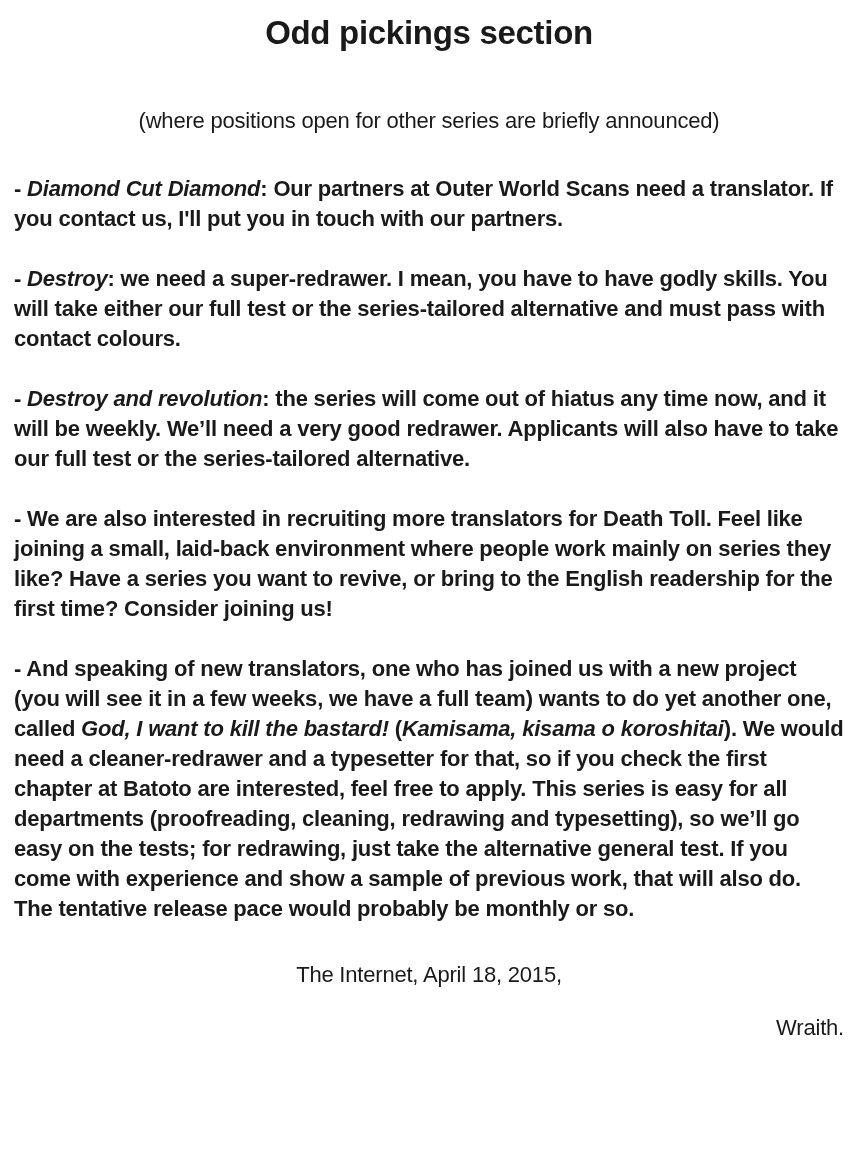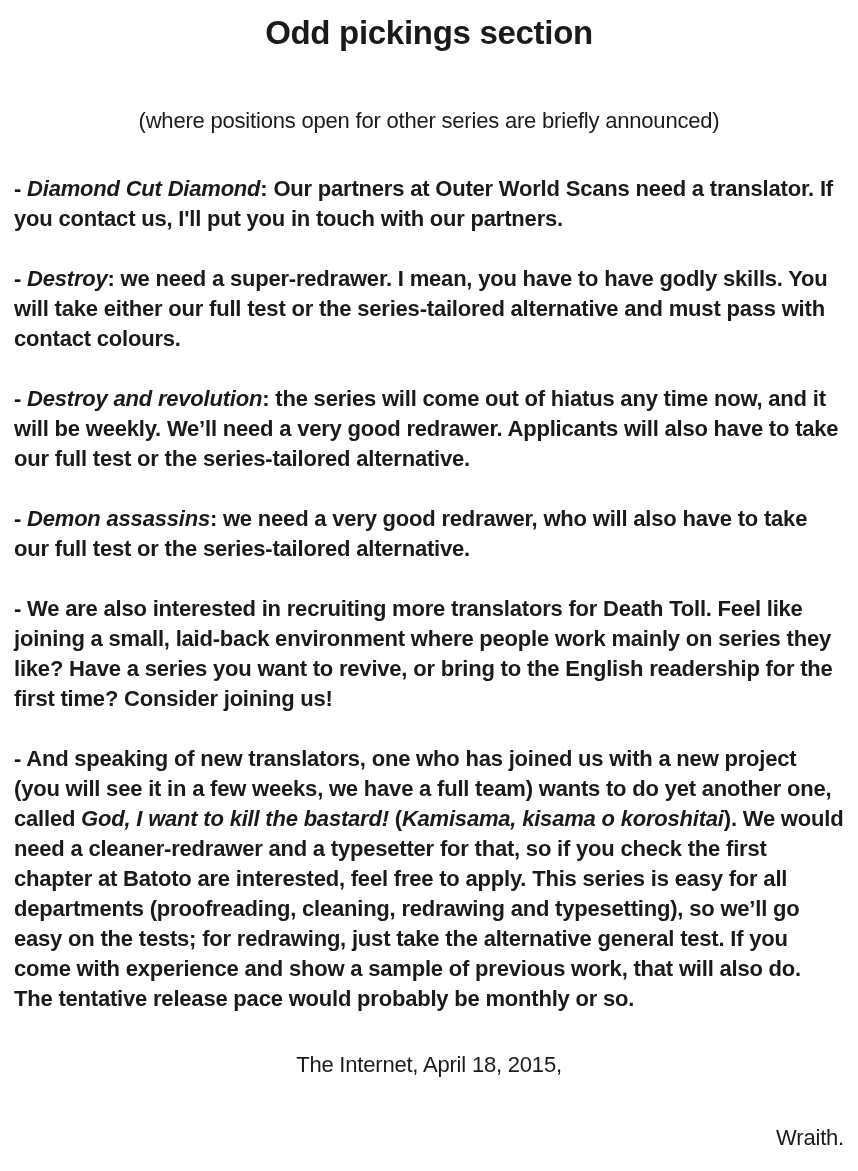--- a/index.html
+++ b/index.html
@@ -51,38 +51,37 @@
   .sig-dateline {
     font-size: 22px;
     line-height: 30px;
     text-align: center;
     letter-spacing: -0.2px;
   }
   .sig-name {
     font-size: 22px;
     line-height: 30px;
     text-align: right;
-    margin-top: 43px;
+    margin-top: 23px;
     letter-spacing: -0.2px;
   }
 </style>
 </head>
 <body style="color: rgb(26, 26, 26); background: rgb(255, 255, 255);">
 
 <div class="page">
 
   <h1 class="doc-title">Odd pickings section</h1>
 
   <div class="doc-subtitle">(where positions open for other series are briefly announced)</div>
 
   <div class="paragraphs" id="paragraphs">
       <p class="para"><span class="seg-roman">- </span><span class="seg-italic">Diamond Cut Diamond</span><span class="seg-roman">: Our partners at Outer World Scans need a translator. If you contact us, I'll put you in touch with our partners.</span></p>
       <p class="para"><span class="seg-roman">- </span><span class="seg-italic">Destroy</span><span class="seg-roman">: we need a super-redrawer. I mean, you have to have godly skills. You will take either our full test or the series-tailored alternative and must pass with contact colours.</span></p>
       <p class="para"><span class="seg-roman">- </span><span class="seg-italic">Destroy and revolution</span><span class="seg-roman">: the series will come out of hiatus any time now, and it will be weekly. We’ll need a very good redrawer. Applicants will also have to take our full test or the series-tailored alternative.</span></p>
-      <p class="para"><span class="seg-roman">- </span><span class="seg-italic">Demon assassins</span><span class="seg-roman">: we need a very good redrawer, who will also have to take our full test or the series-tailored alternative.</span></p>
       <p class="para"><span class="seg-roman">- We are also interested in recruiting more translators for Death Toll. Feel like joining a small, laid-back environment where people work mainly on series they like? Have a series you want to revive, or bring to the English readership for the first time? Consider joining us!</span></p>
       <p class="para"><span class="seg-roman">- And speaking of new translators, one who has joined us with a new project (you will see it in a few weeks, we have a full team) wants to do yet another one, called </span><span class="seg-italic">God, I want to kill the bastard!</span><span class="seg-roman"> (</span><span class="seg-italic">Kamisama, kisama o koroshitai</span><span class="seg-roman">). We would need a cleaner-redrawer and a typesetter for that, so if you check the first chapter at Batoto are interested, feel free to apply. This series is easy for all departments (proofreading, cleaning, redrawing and typesetting), so we’ll go easy on the tests; for redrawing, just take the alternative general test. If you come with experience and show a sample of previous work, that will also do. The tentative release pace would probably be monthly or so.</span></p>
     </div>
 
   <div class="signature-block">
     <div class="sig-dateline">The Internet, April 18, 2015,</div>
     <div class="sig-name">Wraith.</div>
   </div>
 
 </div>

